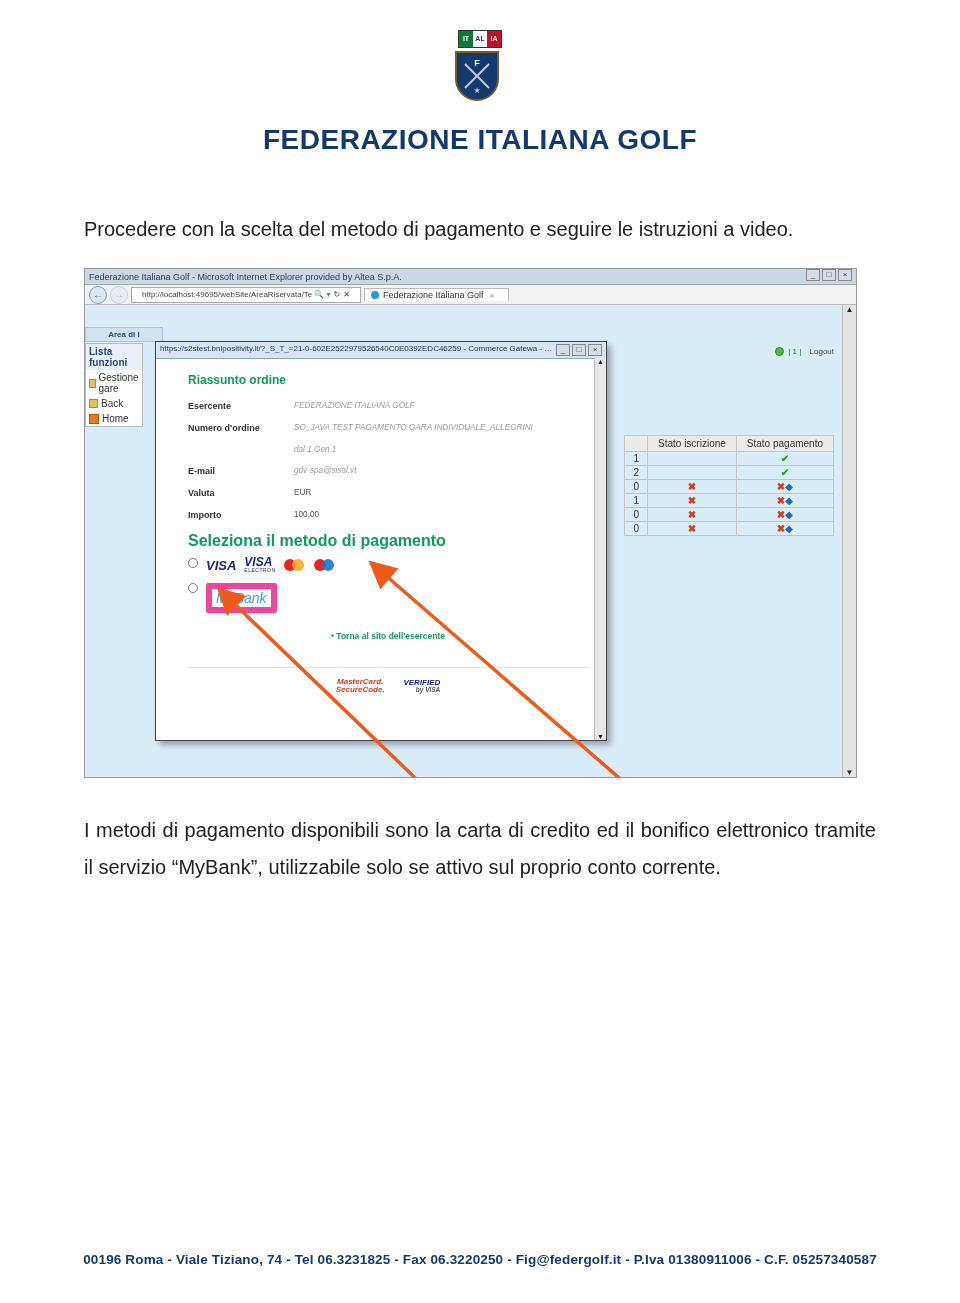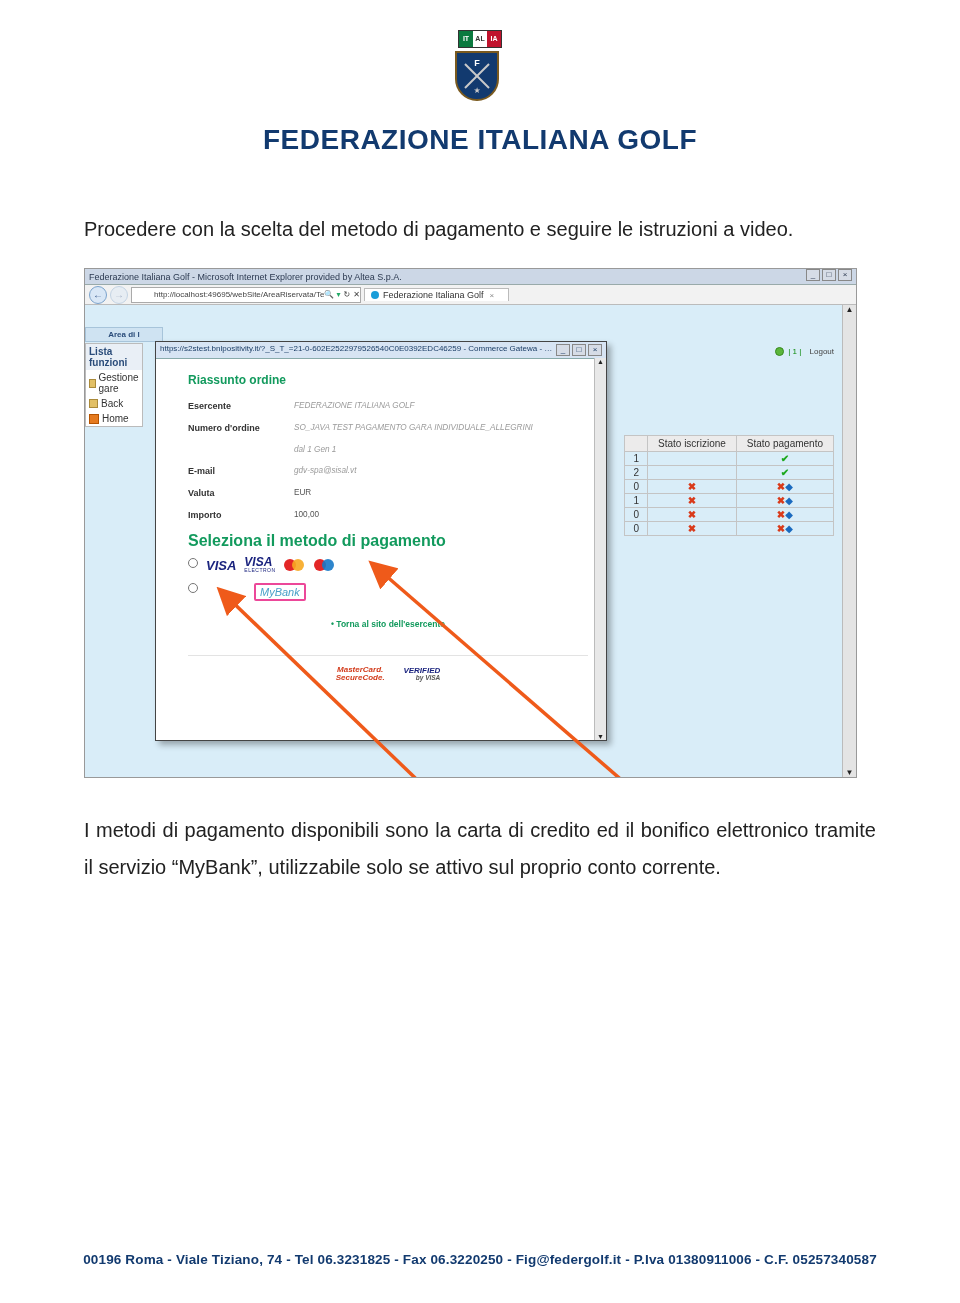--- a/index.html
+++ b/index.html
@@ -73,21 +73,21 @@
   .ie-title {
     background: #ccd7e6; height: 16px; line-height:16px;
     padding: 0 4px; font-size: 9px; color:#2b3950;
     display:flex; justify-content:space-between;
     border-bottom:1px solid #9aa;
   }
   .win-btns{display:flex;gap:2px;}
   .win-btn{width:14px;height:12px;background:#d6dce6;border:1px solid #888;font-size:8px;text-align:center;line-height:10px;}
   .addr-row{height:20px;display:flex;align-items:center;background:#f2f2f2;border-bottom:1px solid #bbb;padding:0 4px;gap:3px;}
   .nav-btn{width:18px;height:18px;border-radius:50%;background:#d9e7f6;border:1px solid #7ba3cc;display:flex;align-items:center;justify-content:center;font-size:10px;color:#3a5a8a;}
-  .addr-input{flex:0 0 230px;height:16px;border:1px solid #aaa;background:#fff;font-size:8px;padding:0 0;line-height:14px;color:#444;display:flex;justify-content:flex-end;align-items:center;}
+  .addr-input{flex:0 0 230px;height:16px;border:1px solid #aaa;background:#fff;font-size:8px;padding:0 10px;line-height:14px;color:#444;display:flex;justify-content:space-between;align-items:center;}
   .tab{background:#fff;border:1px solid #bbb;border-bottom:none;padding:1px 14px 1px 6px;font-size:9px;display:flex;align-items:center;gap:4px;color:#333;}
   .tab .tiny-dot{width:8px;height:8px;background:#1a9dd9;border-radius:50%;}
   .tab .x{color:#888;font-size:8px;margin-left:2px;}
   .page-surface{background:#d9edf8;height:calc(100% - 36px);position:relative;}
   .scrollbar-v{position:absolute;right:0;top:0;bottom:0;width:14px;background:#e4e4e4;border-left:1px solid #bbb;}
   .scrollbar-v::before{content:"▲";position:absolute;top:0;left:0;right:0;font-size:8px;text-align:center;}
   .scrollbar-v::after{content:"▼";position:absolute;bottom:0;left:0;right:0;font-size:8px;text-align:center;}
   
   .panel-header{position:absolute;left:0;top:22px;width:78px;background:#cfe3f2;border:1px solid #a7c4da;text-align:center;font-size:8px;color:#2a4c7a;padding:2px 0;font-weight:bold;}
   .side-panel{position:absolute;left:0;top:38px;width:58px;background:#fff;border:1px solid #bbb;font-size:10px;}
@@ -121,21 +121,21 @@
   .selhead{color:#129a5d;font-weight:bold;font-size:16px;margin-top:6px;margin-bottom:8px;}
   .pay-opt{display:flex;gap:8px;margin-bottom:10px;font-size:9px;}
   .pay-opt input{width:10px;height:10px;}
   .visa{font-weight:900;color:#1a237e;font-style:italic;font-size:13px;}
   .elec{font-size:5px;color:#1a237e;letter-spacing:0.5px;display:block;text-align:center;}
   .visaelec{display:inline-block;line-height:0.8;}
   .cc-badge{display:inline-block;width:22px;height:14px;position:relative;}
   .cc-badge .a{width:12px;height:12px;border-radius:50%;background:#e32626;position:absolute;left:0;top:1px;}
   .cc-badge .b{width:12px;height:12px;border-radius:50%;background:#f7a821;position:absolute;left:8px;top:1px;opacity:0.9;}
   .cc-badge.m .b{background:#1778c7;}
-  .mybank{color:#4aa0c8;border:2px solid #ec4899;border-radius:2px;padding:1px 4px;font-size:11px;font-style:italic;margin-left:48px;}
+  .mybank{color:#4aa0c8;border:6px solid #ec4899;border-radius:2px;padding:1px 4px;font-size:14px;font-style:italic;}
   .pop-footer{text-align:center;margin-top:26px;padding-top:10px;border-top:1px solid #e3e3e3;}
   .sec-badge{display:inline-block;font-size:8px;margin:0 8px;line-height:1;}
   .sec-badge .l1{color:#d23a1a;font-weight:bold;font-style:italic;}
   .sec-badge .l2{color:#d23a1a;font-weight:bold;font-style:italic;}
   .sec-badge.v .l1{color:#1a237e;font-weight:900;}
   .sec-badge.v .l2{color:#555;font-size:6.5px;text-align:right;}
   .return-link{color:#129a5d;font-size:8.5px;text-align:center;margin:18px 0 4px 0;font-weight:bold;}
   .return-link::before{content:"• ";}
   .pop-scroll{position:absolute;right:0;top:16px;bottom:0;width:12px;background:#e8e8e8;border-left:1px solid #bbb;}
   .pop-scroll::before{content:"▲";font-size:7px;display:block;text-align:center;}

